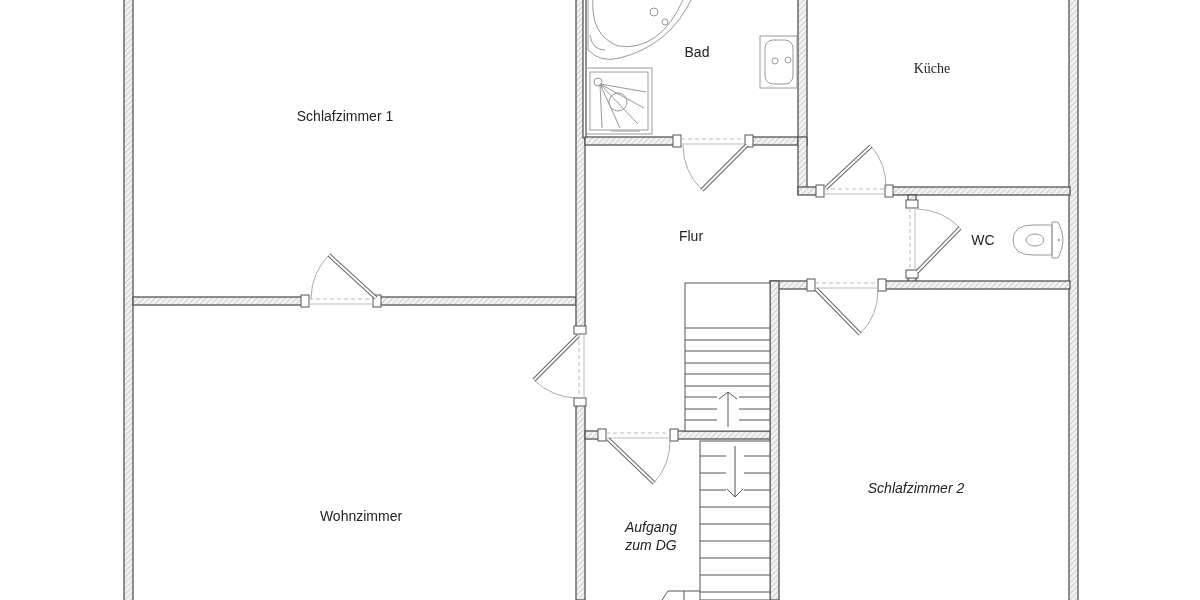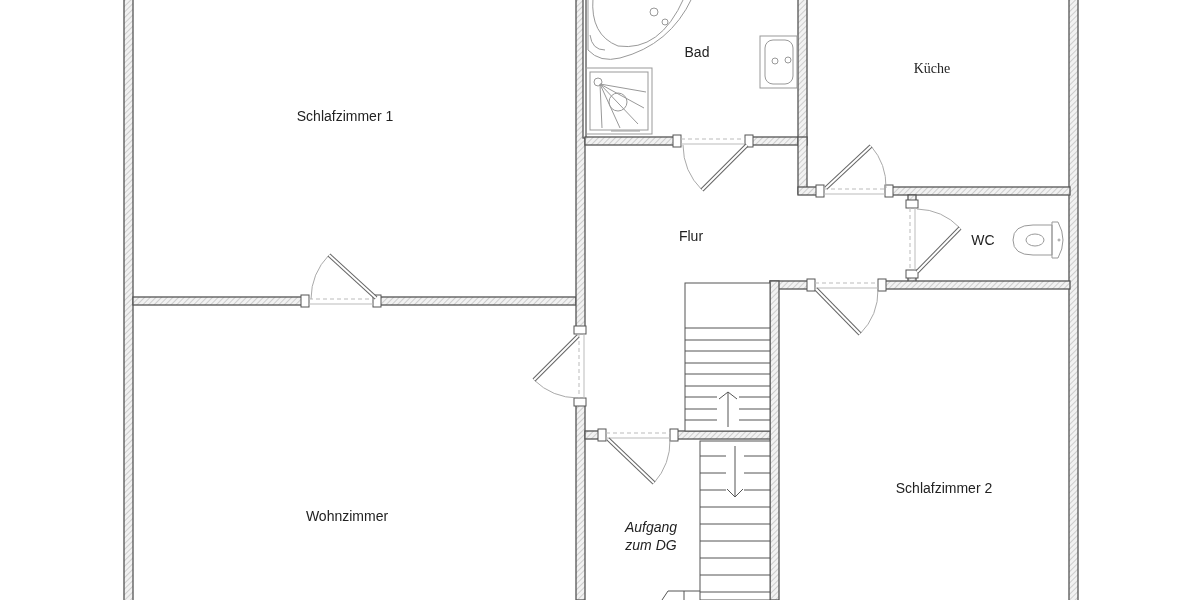--- a/index.html
+++ b/index.html
@@ -200,18 +200,18 @@
     <path d="M1052 222 L1058 222 Q1068 240 1058 258 L1052 258 Z"></path>
     <circle cx="1059" cy="240" r="1"></circle>
   </g>
 </svg>
 
 <div class="room-label" style="left:275px; top:107px; width:140px;">Schlafzimmer 1</div>
 <div class="room-label" style="left:667px; top:43px; width:60px;">Bad</div>
 <div class="room-label" style="left:897px; top:60px; width:70px;font-family:Liberation Serif, serif;">Küche</div>
 <div class="room-label" style="left:661px; top:227px; width:60px;">Flur</div>
 <div class="room-label" style="left:958px; top:231px; width:50px;">WC</div>
-<div class="room-label" style="left:282px; top:507px; width:130px;">Wohnzimmer</div>
+<div class="room-label" style="left:296px; top:507px; width:130px;">Wohnzimmer</div>
 <div class="room-label" style="left:606px; top:518px; width:90px;font-style:italic;">
   <div>Aufgang</div>
   <div>zum DG</div>
 </div>
-<div class="room-label" style="left:874px; top:479px; width:140px;">Schlafzimmer 2</div>
+<div class="room-label" style="left:846px; top:479px; width:140px;font-style:italic;">Schlafzimmer 2</div>
 
 </body></html>

